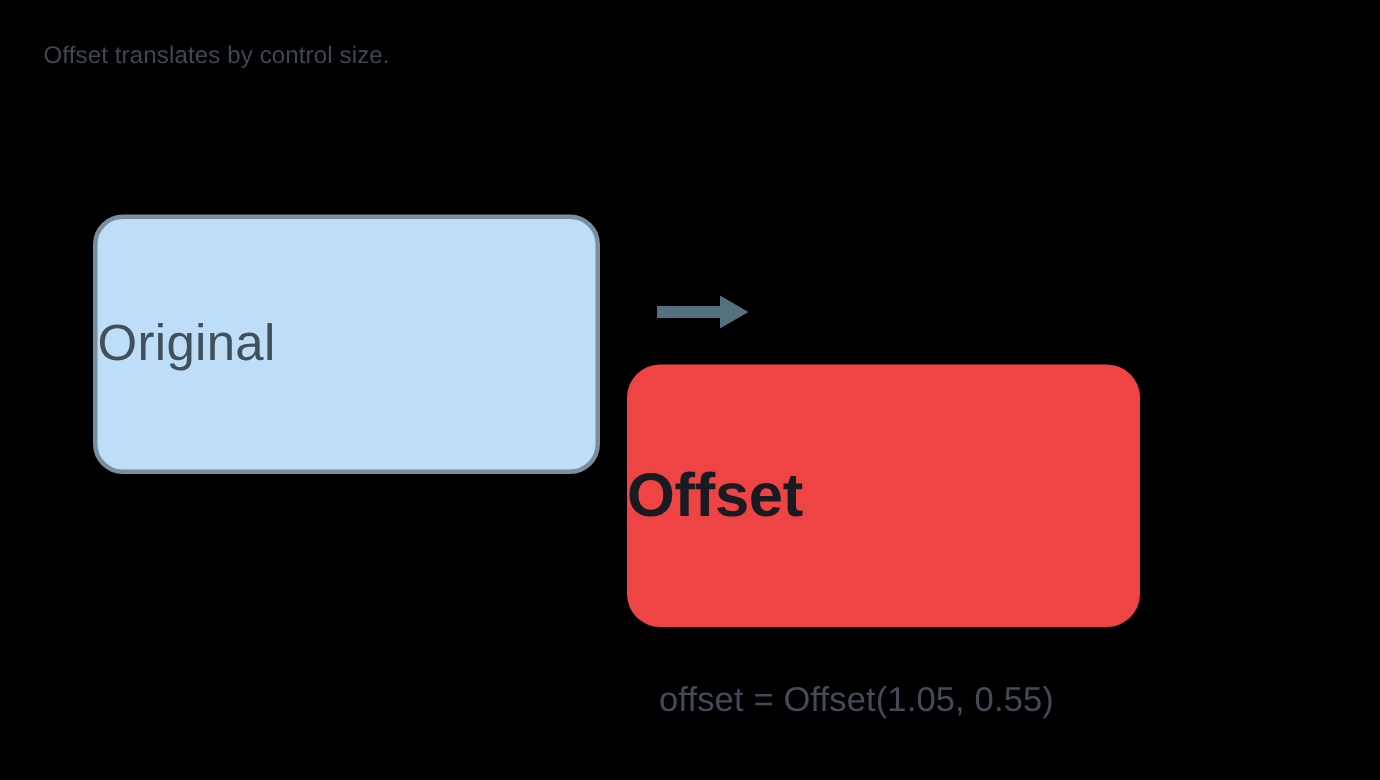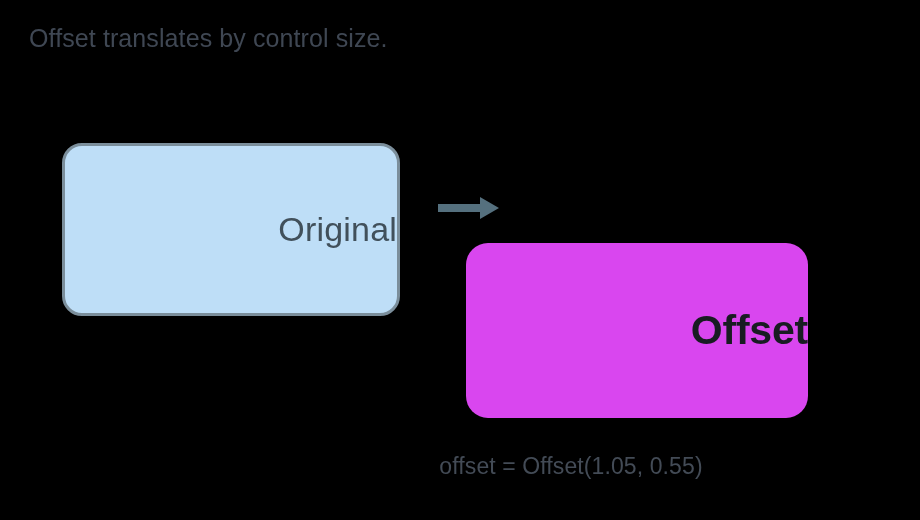--- a/index.html
+++ b/index.html
@@ -20,34 +20,34 @@
     width: 920px;
     height: 520px;
     background: #000000;
   }
 
   
   .title {
     position: absolute;
     left: 29px;
     top: 23px;
-    font-size: 25px;
+    font-size: 16px;
     line-height: 30px;
     font-weight: 400;
     color: #3f4753;
     letter-spacing: 0.1px;
     white-space: nowrap;
   }
 
   
   .box {
     position: absolute;
     display: flex;
     align-items: center;
-    justify-content: flex-end;
+    justify-content: flex-start;
     text-align: center;
   }
 
   .box-original {
     left: 62px;
     top: 143px;
     width: 338px;
     height: 173px;
     background: #bedef7;
     border: 3px solid #7b8e9b;
@@ -58,24 +58,23 @@
     font-weight: 400;
     color: #41505b;
     letter-spacing: 0.2px;
   }
 
   .box-offset {
     left: 418px;
     top: 243px;
     width: 342px;
     height: 175px;
-    background: #d946ef;
+    background: #ef4444;
     border: none;
     border-radius: 22px;
-    margin-left: 48px;
   }
   .box-offset .box-label {
     font-size: 41px;
     font-weight: 700;
     color: #181c22;
     letter-spacing: -0.2px;
   }
 
   
   .arrow {

